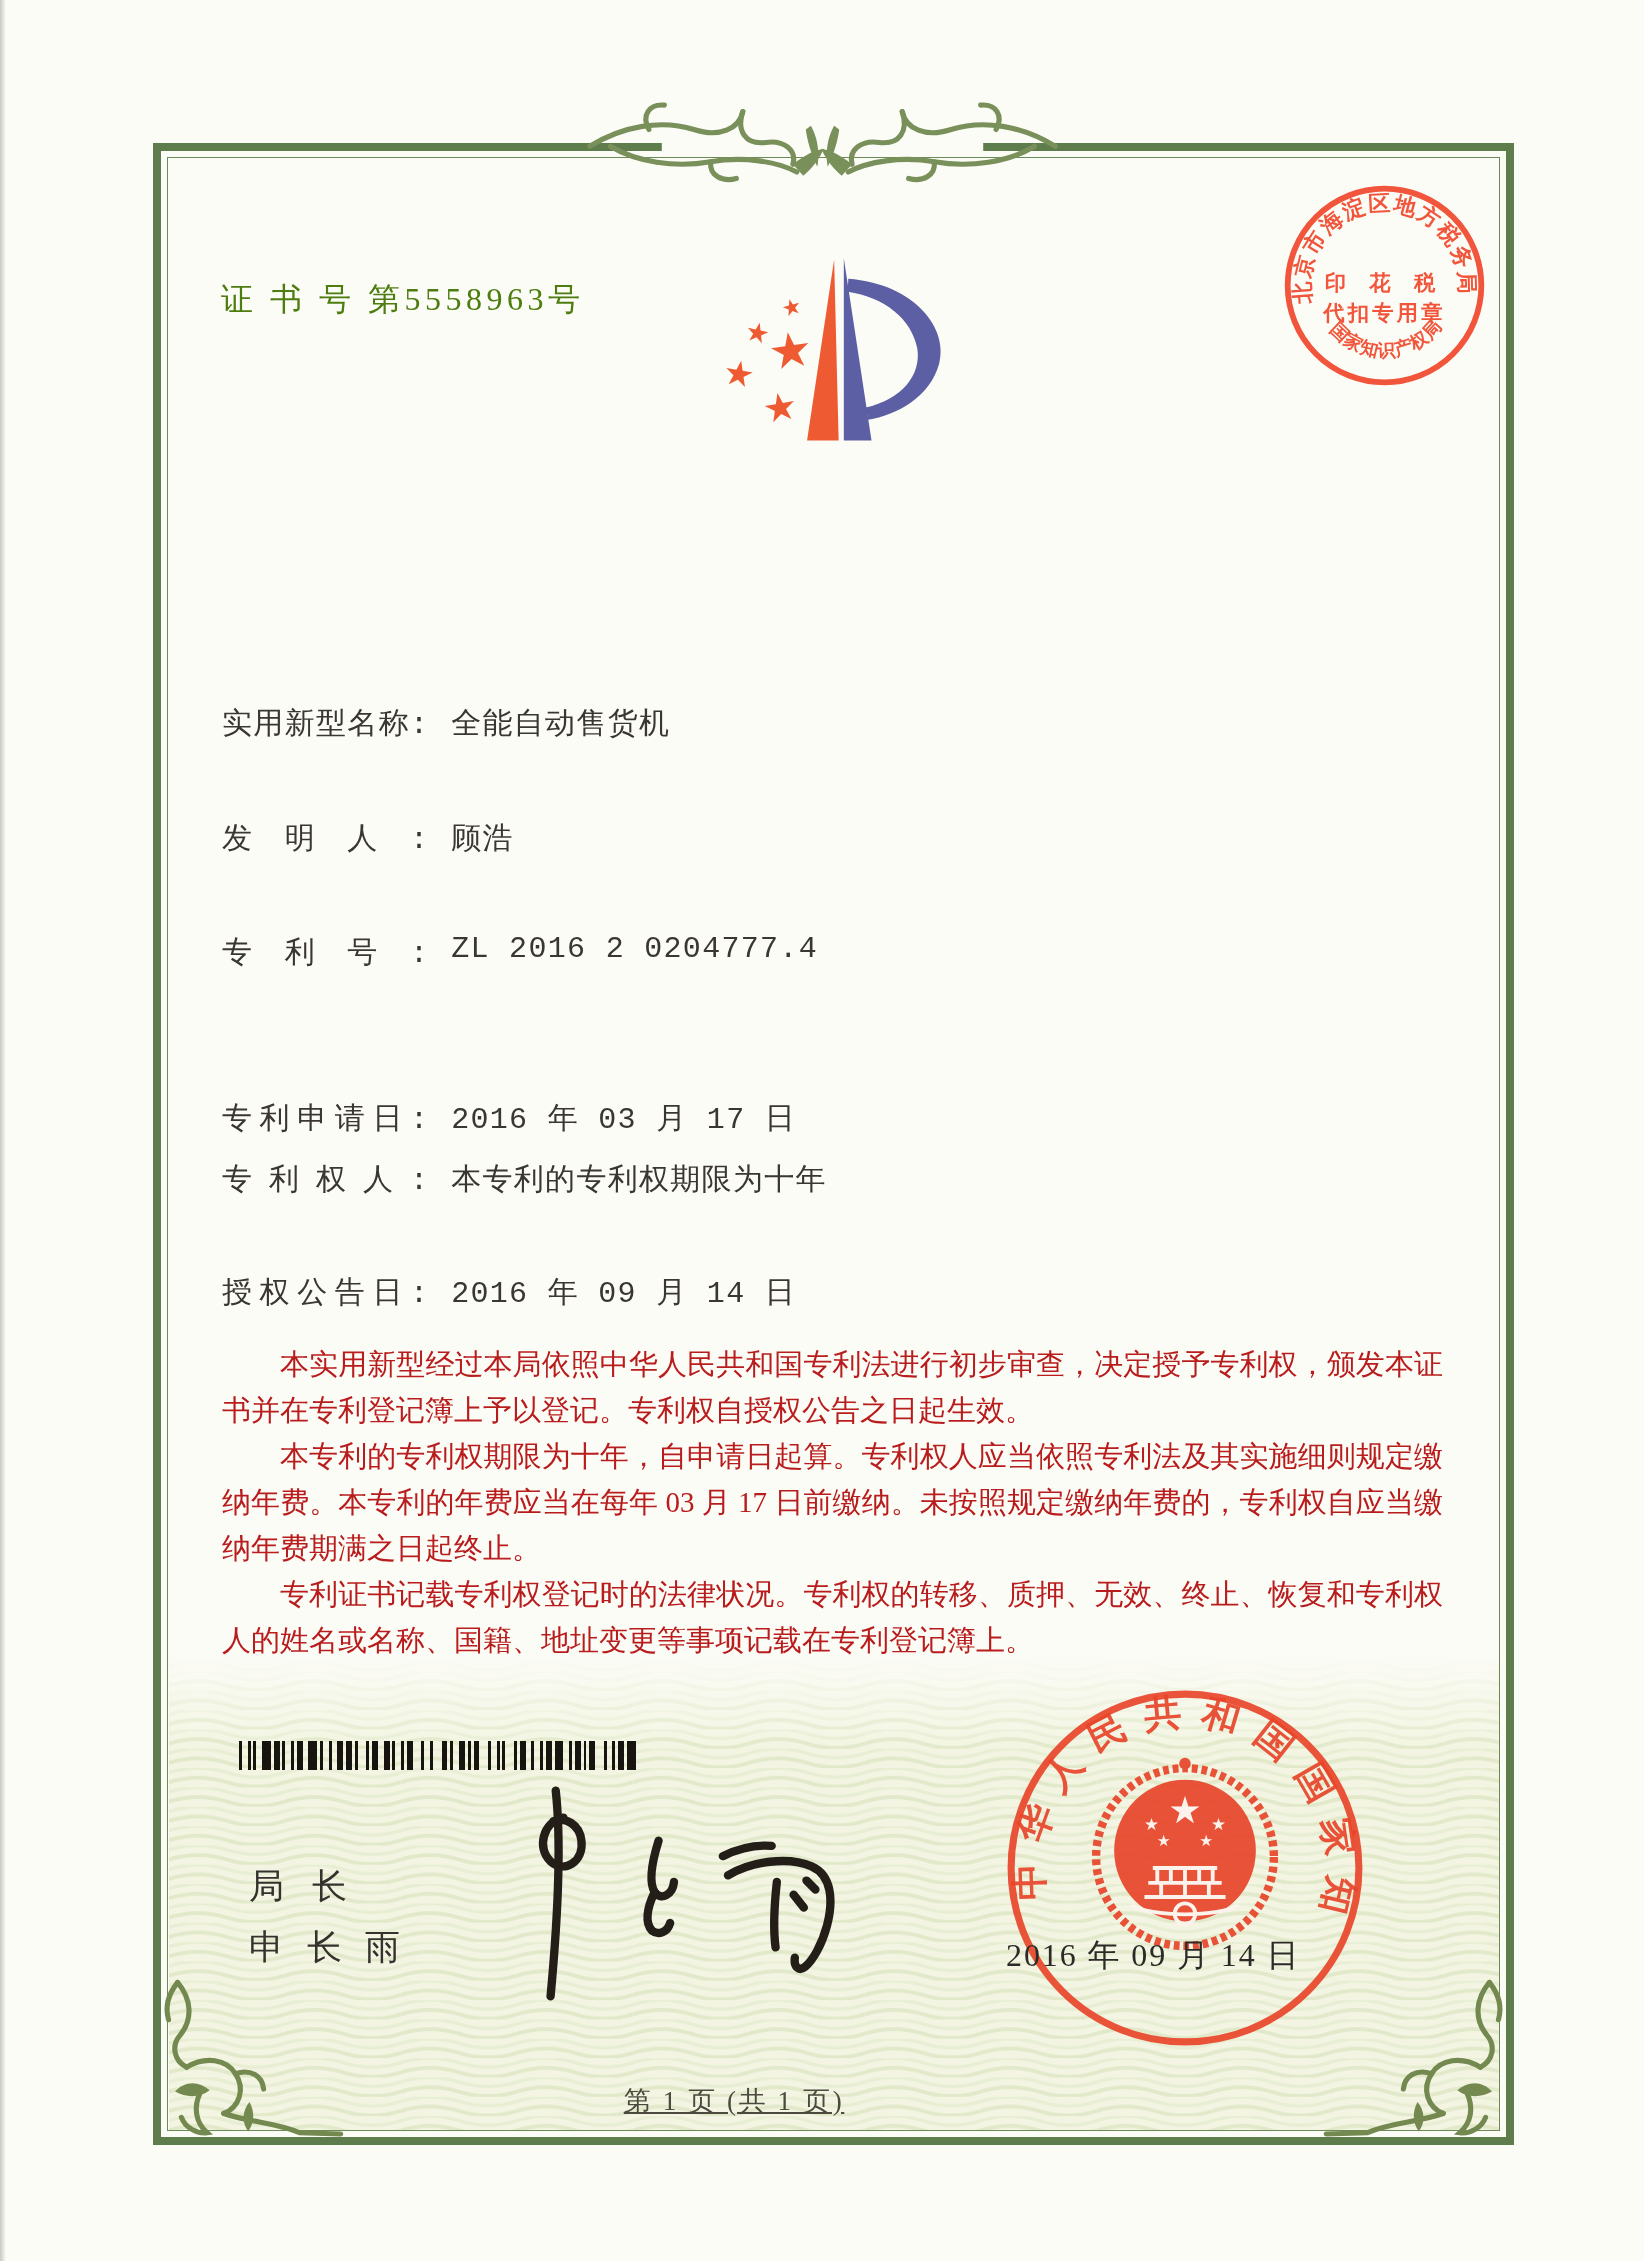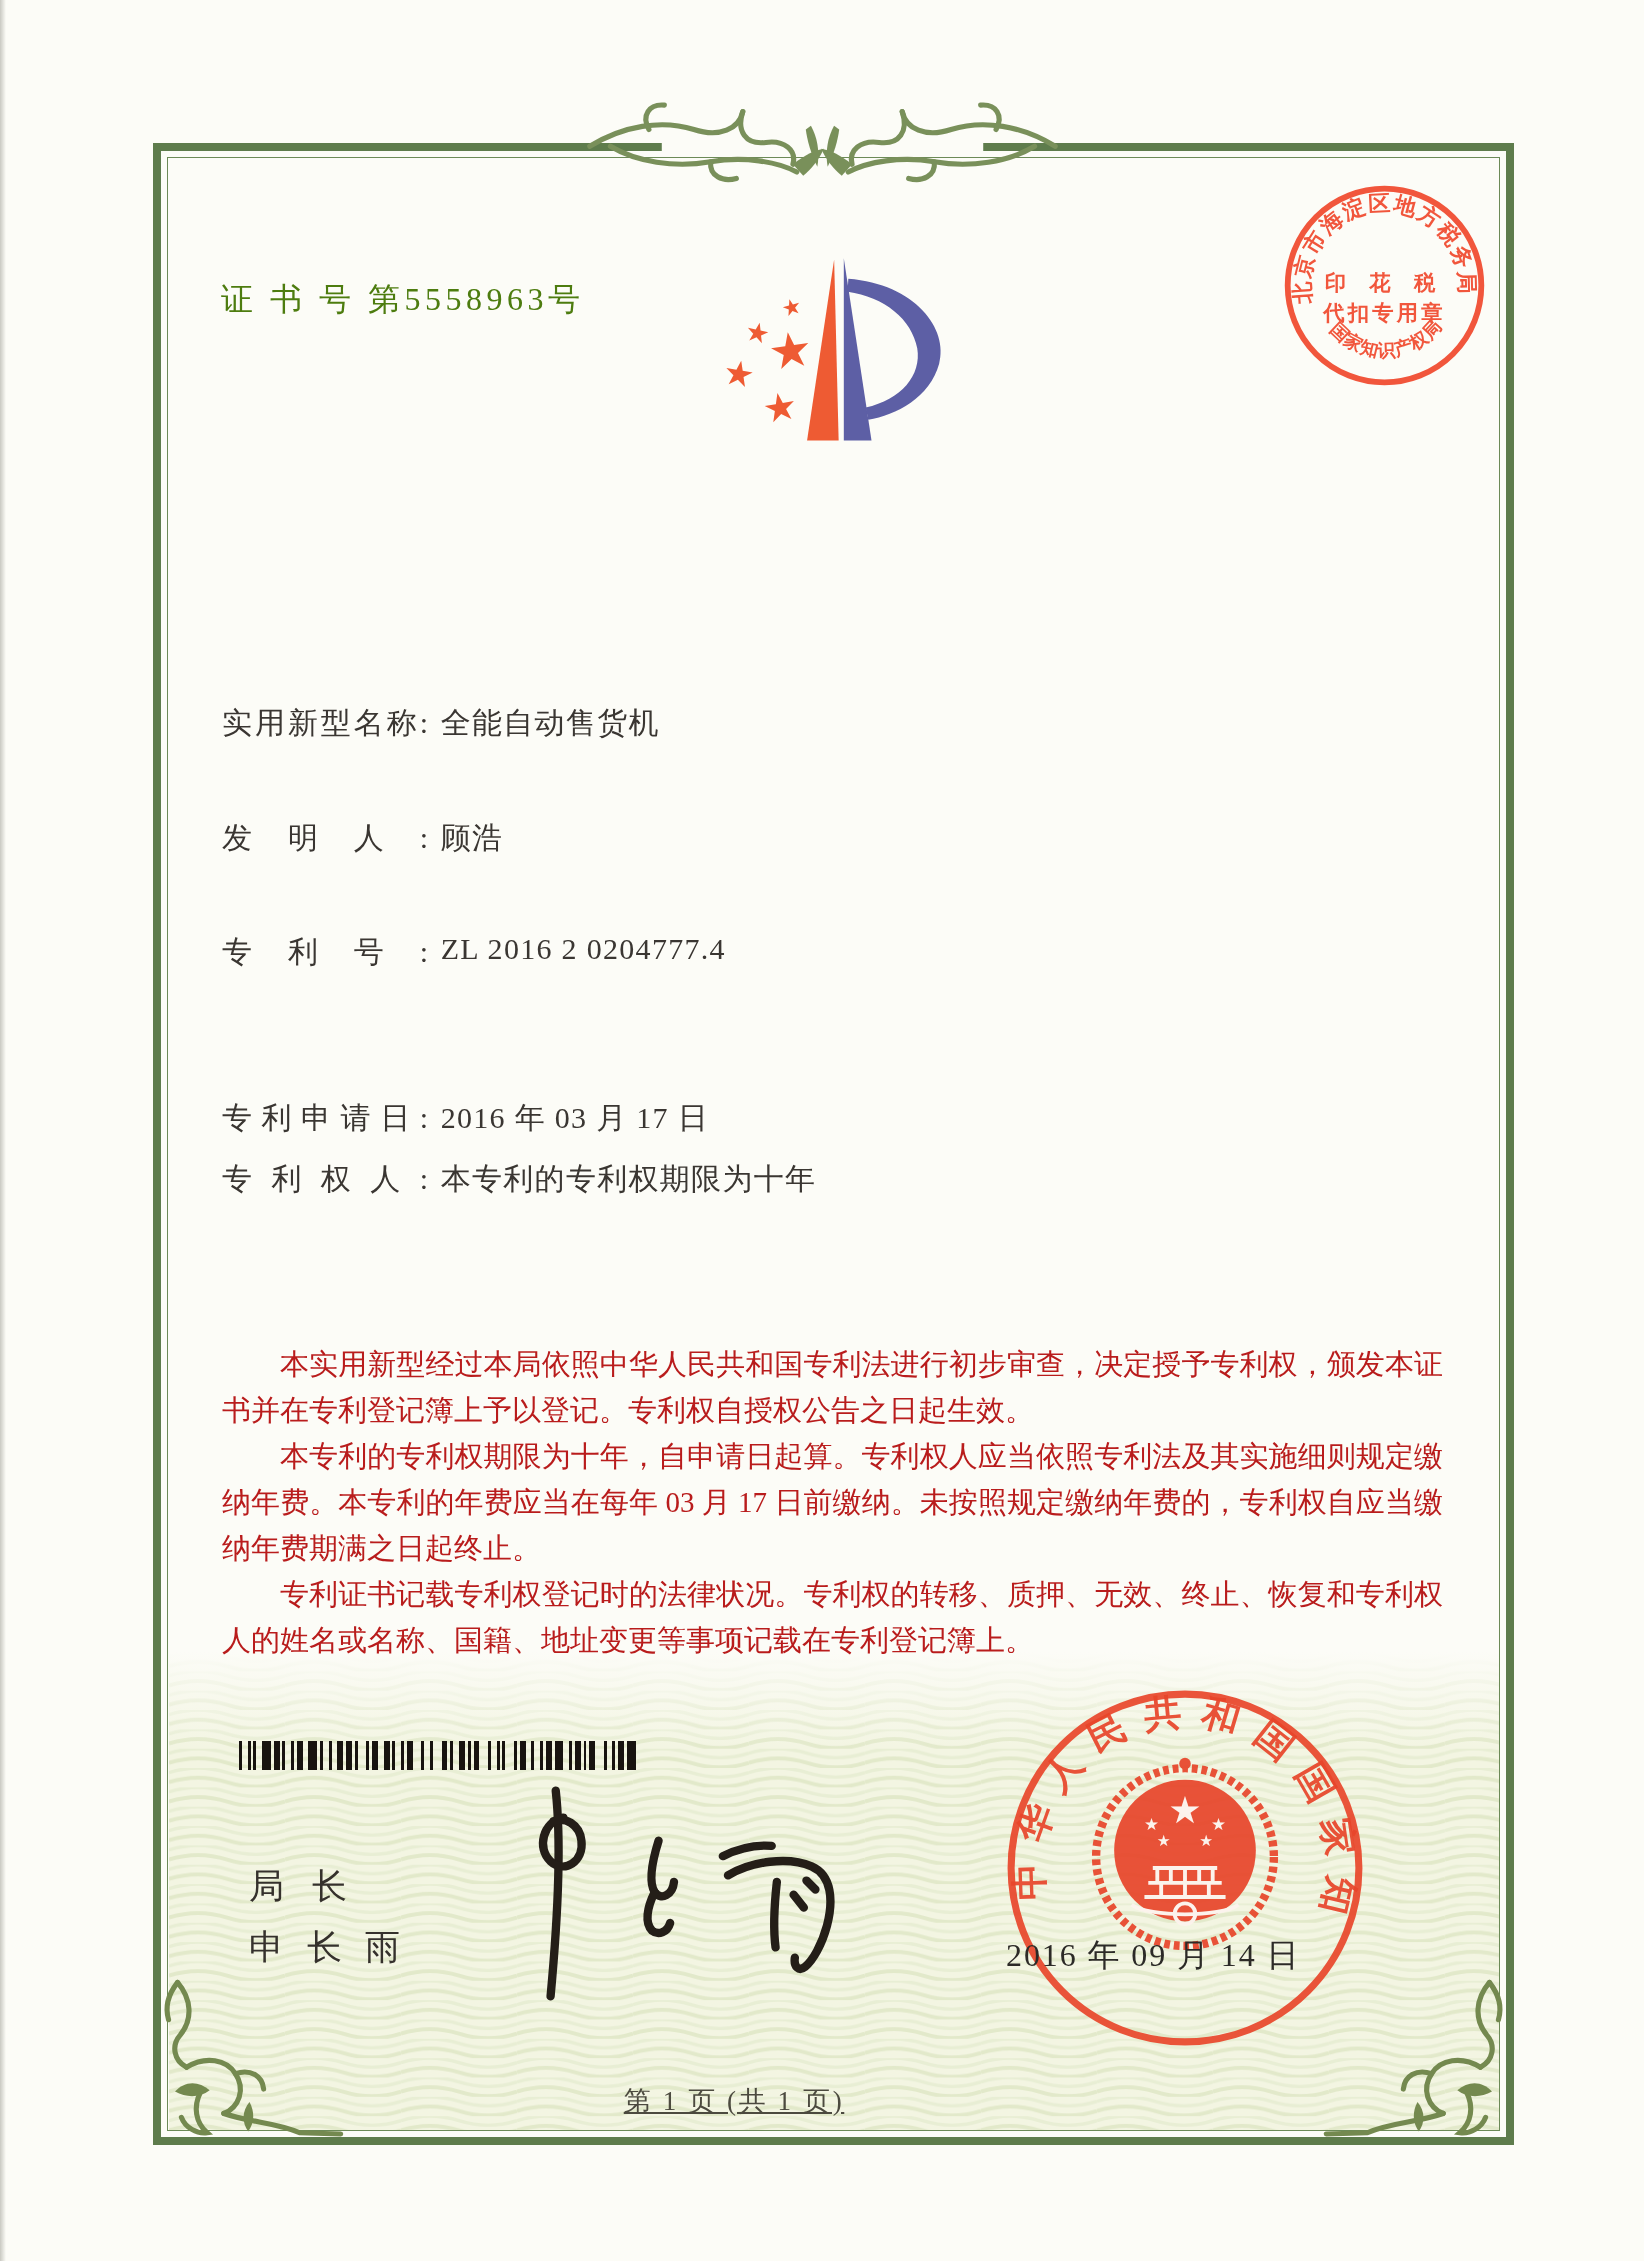--- a/index.html
+++ b/index.html
@@ -18,21 +18,21 @@
   .frame-inner{position:absolute;left:167px;top:157px;width:1333px;height:1974px;
     border:1.9px solid #6c8a57;box-sizing:border-box;}
   
   .wave-zone{position:absolute;left:169px;top:1652px;width:1330px;height:479px;}
   .wave-fade{position:absolute;left:169px;top:1652px;width:1330px;height:97px;
     background:linear-gradient(#fcfcf7,rgba(252,252,247,0));}
   
   .cert-no{position:absolute;left:221px;top:278px;font-size:32px;letter-spacing:4.5px;color:#4d7c0f;}
   .title{position:absolute;left:0;top:488px;width:1644px;text-align:center;
     font-size:80px;font-weight:700;letter-spacing:14px;color:#322c27;}
-  .field{position:absolute;left:222px;font-size:30px;color:#3a3632;white-space:nowrap;}
+  .field{position:absolute;left:222px;font-size:30px;color:#3a3632;white-space:nowrap;font-family:Liberation Mono, monospace;}
   .field .flabel{display:inline-block;width:206px;text-align:justify;text-align-last:justify;
     vertical-align:top;}
   .field .fvalue{margin-left:5.2px;letter-spacing:1.3px;}
   .f1{top:703px}.f2{top:818px}.f3{top:932px}.f4{top:1098px}.f5{top:1159px}.f6{top:1272px}
   .paras{position:absolute;left:222px;top:1341px;width:1221px;font-size:29px;
     line-height:46px;color:#b91c1c;text-align:justify;}
   .paras p{margin:0;text-indent:2em;}
   .barcode{position:absolute;left:239px;top:1741px;width:401px;height:29px;display:flex;}
   .issuer-title{position:absolute;left:249px;top:1863px;font-size:35px;letter-spacing:28px;color:#35312c;}
   .issuer-name{position:absolute;left:249px;top:1924px;font-size:35px;letter-spacing:23px;color:#35312c;}
@@ -143,20 +143,24 @@
     <span class="flabel">专利号:</span>
     <span class="fvalue">ZL 2016 2 0204777.4</span>
   </div>
   <div class="field f4">
     <span class="flabel">专利申请日:</span>
     <span class="fvalue">2016 年 03 月 17 日</span>
   </div>
   <div class="field f5">
     <span class="flabel">专利权人:</span>
     <span class="fvalue">本专利的专利权期限为十年</span>
+  </div>
+  <div class="field f6">
+    <span class="flabel">授权公告日:</span>
+    <span class="fvalue">2016 年 09 月 14 日</span>
   </div>
 
   <div class="paras">
     <p>本实用新型经过本局依照中华人民共和国专利法进行初步审查，决定授予专利权，颁发本证书并在专利登记簿上予以登记。专利权自授权公告之日起生效。</p>
     <p>本专利的专利权期限为十年，自申请日起算。专利权人应当依照专利法及其实施细则规定缴纳年费。本专利的年费应当在每年 03 月 17 日前缴纳。未按照规定缴纳年费的，专利权自应当缴纳年费期满之日起终止。</p>
     <p>专利证书记载专利权登记时的法律状况。专利权的转移、质押、无效、终止、恢复和专利权人的姓名或名称、国籍、地址变更等事项记载在专利登记簿上。</p>
   </div>
 
   <div class="barcode z2">
       <span style="display: block; height: 100%; width: 2.9px; background: rgb(23, 19, 15);"></span>

